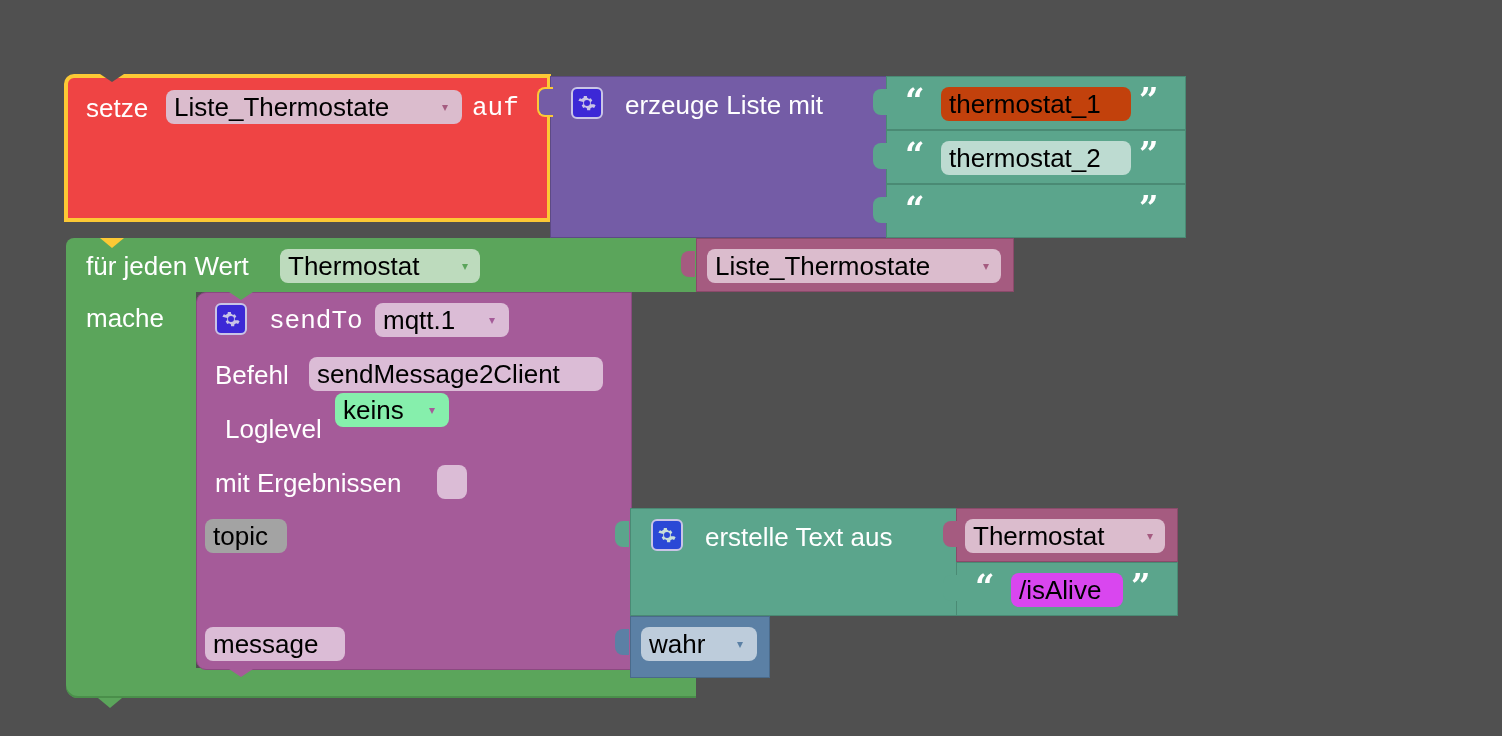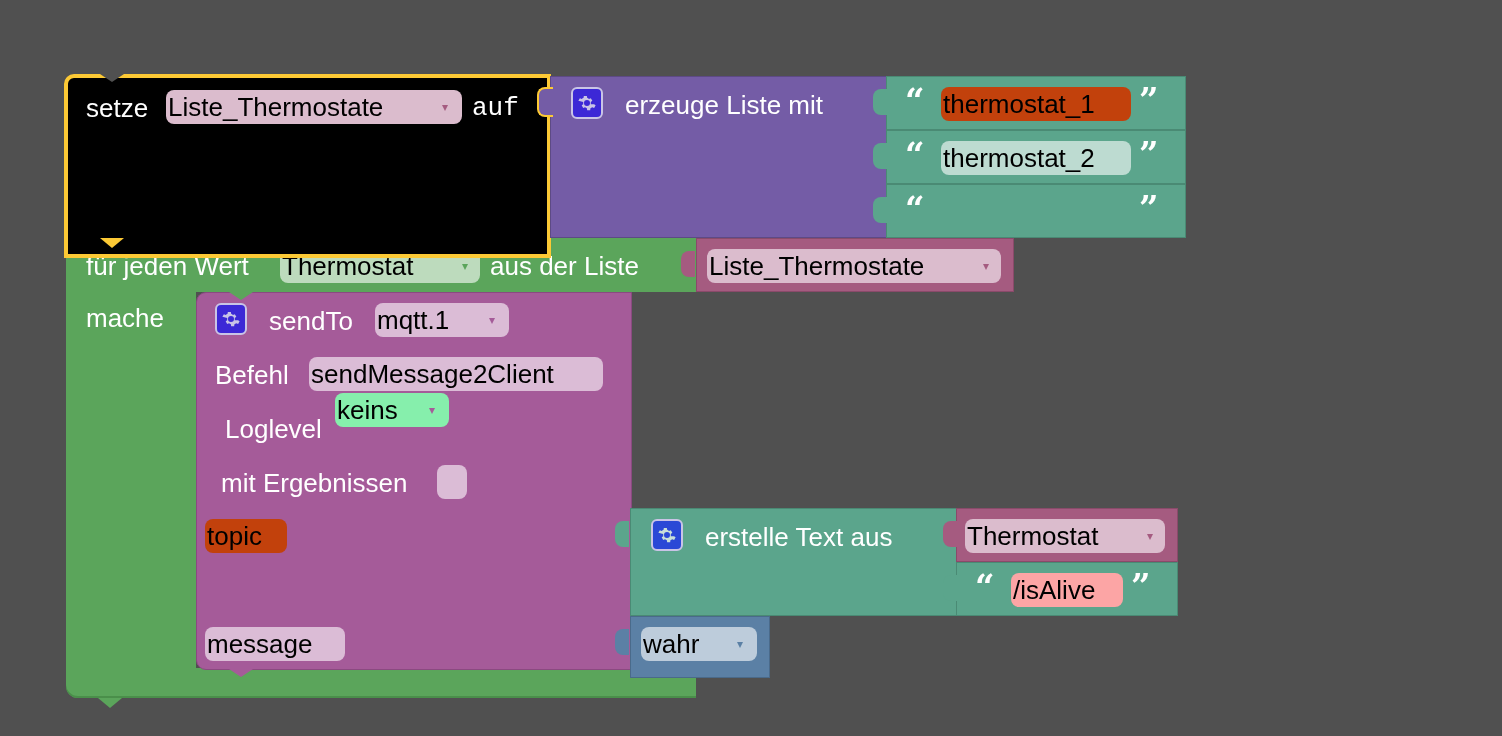--- a/index.html
+++ b/index.html
@@ -4,21 +4,21 @@
 <style>
   html, body { margin:0; padding:0; }
   body {
     width:1502px; height:736px; background:#505050; position:relative; overflow:hidden;
     font-family:"Liberation Sans", sans-serif;
   }
   .blk { position:absolute; box-sizing:border-box; }
   .lbl { position:absolute; color:#fff; font-size:26px; line-height:32px; white-space:nowrap; }
   .field {
     position:absolute; box-sizing:border-box; height:34px; border-radius:8px;
-    color:#000; font-size:26px; line-height:34px; padding:0 2px; white-space:nowrap;
+    color:#000; font-size:26px; line-height:34px; padding:0 8px; white-space:nowrap;
   }
   .arrow { position:absolute; font-size:12px; line-height:34px; }
   .gear {
     position:absolute; width:32px; height:32px; box-sizing:border-box; border-radius:6px;
     background:#3c28d6; border:2px solid #c9c4e6; display:flex; align-items:center; justify-content:center;
   }
   .quote { position:absolute; color:#fff; font-family:"DejaVu Serif", serif; font-weight:bold; font-size:34px; line-height:34px; }
   .tab {
     position:absolute; width:14px; height:26px; border-radius:8px 0 0 8px;
   }
@@ -36,33 +36,32 @@
   <div class="blk" style="left:0;top:54px;width:130px;height:388px;background:#5ba55b;"></div>
 
   <div class="blk" style="left:0;top:430px;width:630px;height:30px;background:#5ba55b;border-radius:0 0 0 12px;box-shadow:inset 0 -2px 0 #4a8f4a;"></div>
   <div class="notch-down" style="left:32px;top:460px;border-top:10px solid #5ba55b;"></div>
 
   <span class="lbl" style="left:20px;top:12px;">für jeden Wert</span>
   <div class="field" style="left:214px;top:11px;width:200px;background:#bddbbd;">
     <span>Thermostat</span>
     <span class="arrow" style="right:12px;top:0;color:#5ba55b;">▾</span>
   </div>
-  <span class="lbl" style="left:424px;top:12px;">aus der Liste</span>
   <span class="lbl" style="left:20px;top:64px;">mache</span>
 </div>
 
 <div class="blk" style="left:696px;top:238px;width:318px;height:54px;background:#a55b80;border:1px solid #8a4a6a;">
   <div class="tab" style="left:-16px;top:12px;background:#a55b80;"></div>
   <div class="field" style="left:10px;top:10px;width:294px;background:#dbbccd;">
     <span>Liste_Thermostate</span>
     <span class="arrow" style="right:12px;top:0;color:#a55b80;">▾</span>
   </div>
 </div>
 
-<div class="blk" style="left:64px;top:74px;width:487px;height:184px;background:#000000;border:4px solid #fcc935;border-radius:10px 0 0 0;">
+<div class="blk" style="left:64px;top:74px;width:487px;height:148px;background:#ef4444;border:4px solid #fcc935;border-radius:10px 0 0 0;">
   <div class="notch-down" style="left:32px;top:-4px;border-top:8px solid #505050;"></div>
   <span class="lbl" style="left:18px;top:14px;">setze</span>
   <div class="field" style="left:98px;top:12px;width:296px;background:#dbbccd;">
     <span>Liste_Thermostate</span>
     <span class="arrow" style="right:14px;top:0;color:#a55b80;">▾</span>
   </div>
   <span class="lbl" style="left:404px;top:14px;font-family:Liberation Mono, monospace;">auf</span>
   <div class="notch-down" style="left:32px;top:160px;border-top:10px solid #fcc935;"></div>
 </div>
 
@@ -94,39 +93,39 @@
   <span class="quote" style="left:252px;top:6px;">”</span>
 </div>
 
 <div class="blk" style="left:196px;top:292px;width:436px;height:378px;background:#a55b99;border:1px solid #8a4a80;border-radius:10px 0 0 10px;">
   <div class="notch-down" style="left:32px;top:-1px;border-top:8px solid #5ba55b;"></div>
   <div class="gear" style="left:18px;top:10px;">
     <svg width="18" height="18" viewBox="0 0 24 24">
         <path fill="#c9c4e6" d="M12 8a4 4 0 100 8 4 4 0 000-8zm9.4 5.5l2.1 1.6-2 3.5-2.5-1a8 8 0 01-2.4 1.4l-.4 2.6h-4l-.4-2.6a8 8 0 01-2.4-1.4l-2.5 1-2-3.5 2.1-1.6a8 8 0 010-2.9L.5 9l2-3.5 2.5 1a8 8 0 012.4-1.4L7.8 2.5h4l.4 2.6a8 8 0 012.4 1.4l2.5-1 2 3.5-2.1 1.6a8 8 0 010 2.9z"></path>
       </svg>
   </div>
-  <span class="lbl" style="left:72px;top:12px;">sendTo</span>
+  <span class="lbl" style="left:72px;top:12px;font-family:Liberation Mono, monospace;">sendTo</span>
   <div class="field" style="left:178px;top:10px;width:134px;background:#dbbcd6;">
     <span>mqtt.1</span>
     <span class="arrow" style="right:14px;top:0;color:#a55b99;">▾</span>
   </div>
 
   <span class="lbl" style="left:18px;top:66px;">Befehl</span>
   <div class="field" style="left:112px;top:64px;width:294px;background:#dbbcd6;">sendMessage2Client</div>
 
   <span class="lbl" style="left:28px;top:120px;">Loglevel</span>
   <div class="field" style="left:138px;top:100px;width:114px;background:#86efac;">
     <span>keins</span>
     <span class="arrow" style="right:14px;top:0;color:#a55b99;">▾</span>
   </div>
 
-  <span class="lbl" style="left:24px;top:174px;">mit Ergebnissen</span>
+  <span class="lbl" style="left:18px;top:174px;">mit Ergebnissen</span>
   <div class="blk" style="left:240px;top:172px;width:30px;height:34px;background:#dbbcd6;border-radius:8px;"></div>
 
-  <div class="field" style="left:8px;top:226px;width:82px;background:#c2410c;">topic</div>
+  <div class="field" style="left:8px;top:226px;width:82px;background:#a3a3a3;">topic</div>
   <div class="field" style="left:8px;top:334px;width:140px;background:#dbbcd6;">message</div>
 
   <div class="notch-down" style="left:32px;top:376px;border-top:8px solid #a55b99;"></div>
 </div>
 
 <div class="blk" style="left:630px;top:508px;width:328px;height:108px;background:#5ba58c;border:1px solid #4a8a74;">
   <div class="tab" style="left:-16px;top:12px;background:#5ba58c;"></div>
   <div class="gear" style="left:20px;top:10px;background:#2a48d6;">
     <svg width="18" height="18" viewBox="0 0 24 24">
         <path fill="#c9e0d8" d="M12 8a4 4 0 100 8 4 4 0 000-8zm9.4 5.5l2.1 1.6-2 3.5-2.5-1a8 8 0 01-2.4 1.4l-.4 2.6h-4l-.4-2.6a8 8 0 01-2.4-1.4l-2.5 1-2-3.5 2.1-1.6a8 8 0 010-2.9L.5 9l2-3.5 2.5 1a8 8 0 012.4-1.4L7.8 2.5h4l.4 2.6a8 8 0 012.4 1.4l2.5-1 2 3.5-2.1 1.6a8 8 0 010 2.9z"></path>
@@ -139,21 +138,21 @@
   <div class="tab" style="left:-14px;top:12px;background:#a55b80;"></div>
   <div class="field" style="left:8px;top:10px;width:200px;background:#dbbccd;">
     <span>Thermostat</span>
     <span class="arrow" style="right:12px;top:0;color:#a55b80;">▾</span>
   </div>
 </div>
 
 <div class="blk" style="left:956px;top:562px;width:222px;height:54px;background:#5ba58c;border:1px solid #4a8a74;">
   <div class="tab" style="left:-14px;top:12px;background:#5ba58c;"></div>
   <span class="quote" style="left:18px;top:6px;">“</span>
-  <div class="field" style="left:54px;top:10px;width:112px;background:#fca5a5;">/isAlive</div>
+  <div class="field" style="left:54px;top:10px;width:112px;background:#d946ef;">/isAlive</div>
   <span class="quote" style="left:174px;top:6px;">”</span>
 </div>
 
 <div class="blk" style="left:630px;top:616px;width:140px;height:62px;background:#5b80a5;border:1px solid #4a6a8a;">
   <div class="tab" style="left:-16px;top:12px;background:#5b80a5;"></div>
   <div class="field" style="left:10px;top:10px;width:116px;background:#bdccdb;">
     <span>wahr</span>
     <span class="arrow" style="right:14px;top:0;color:#5b80a5;">▾</span>
   </div>
 </div>

